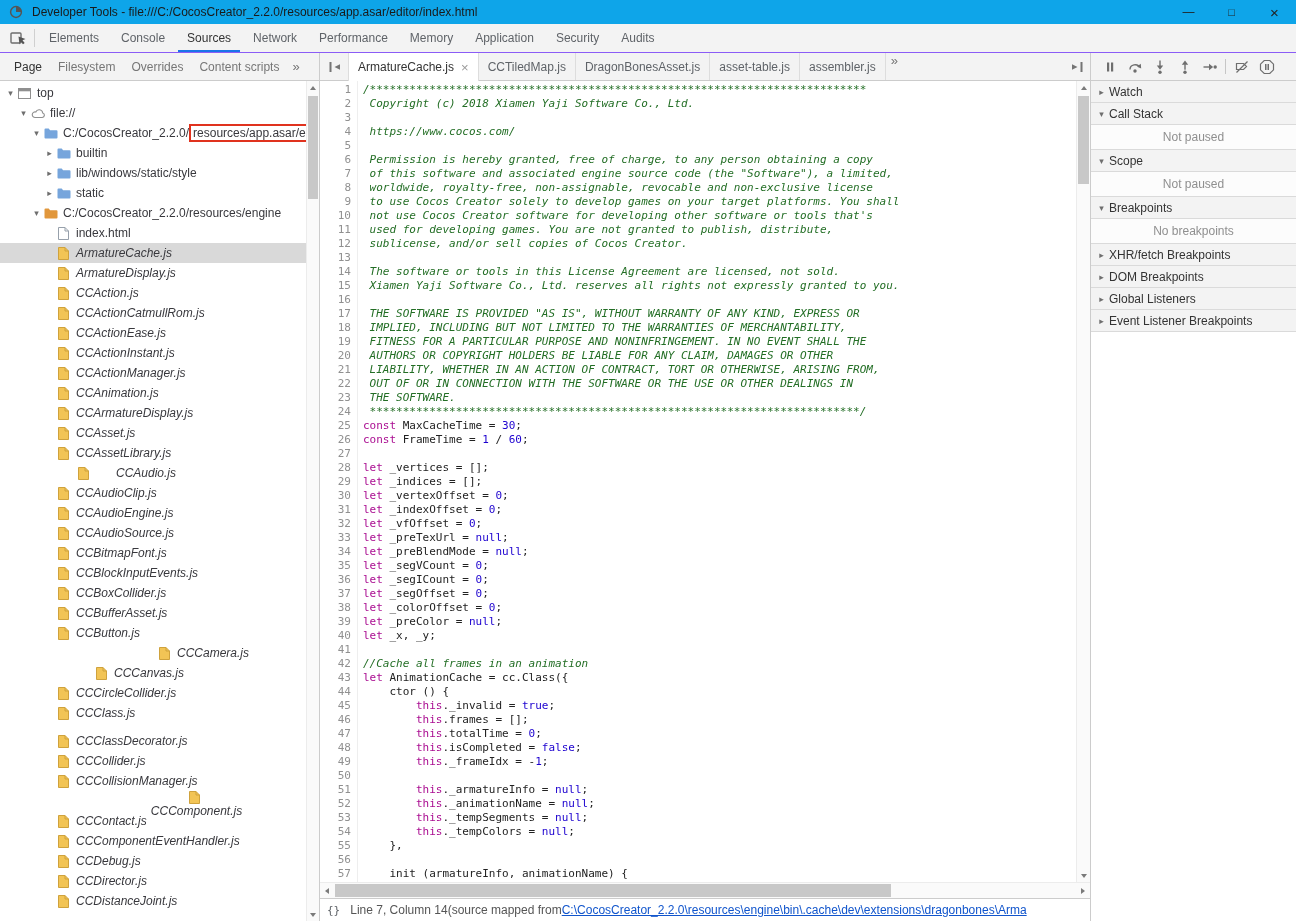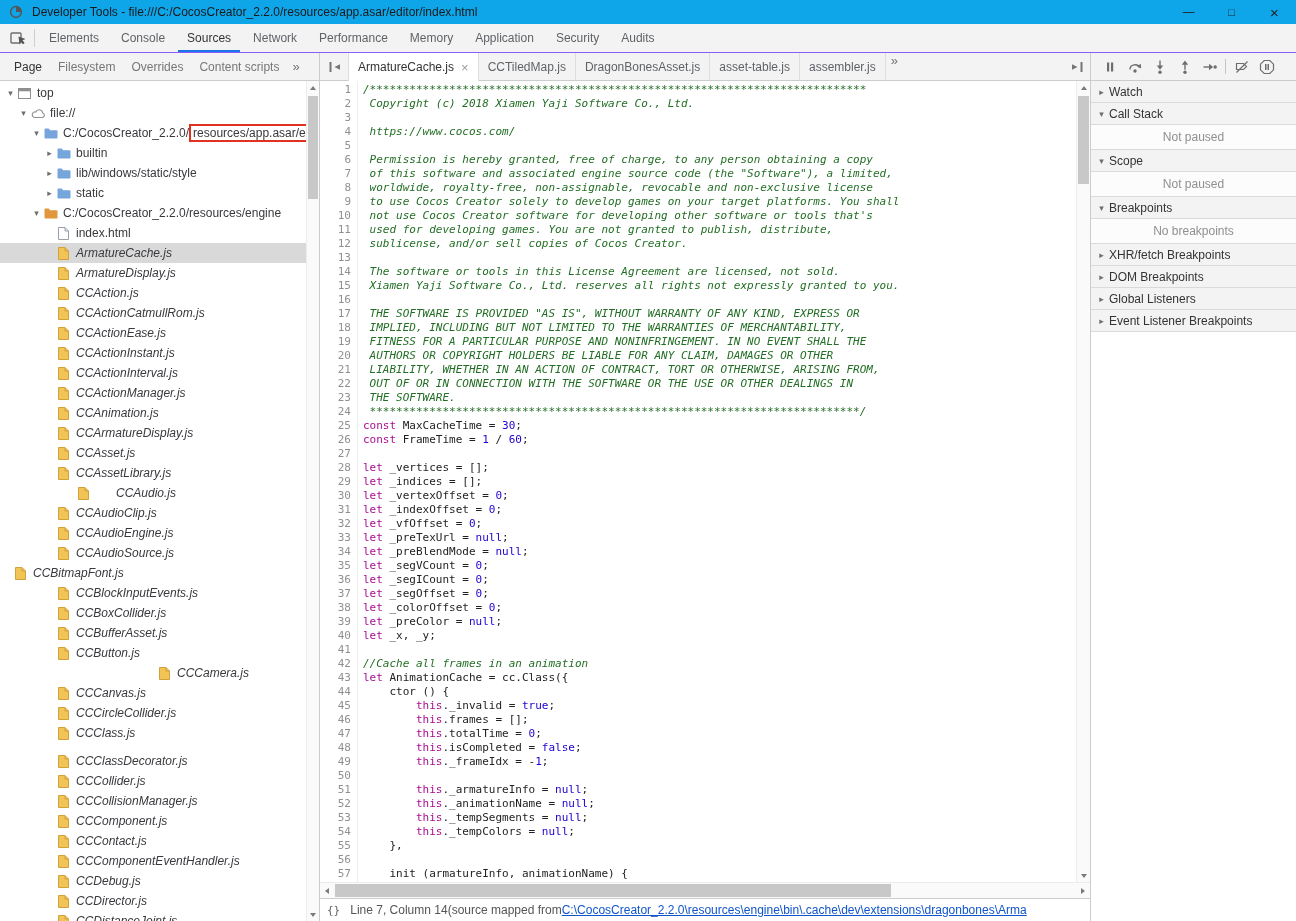--- a/index.html
+++ b/index.html
@@ -292,30 +292,20 @@
             <span class="tlabel italic">CCActionInstant.js</span>
           </div>
           <div class="trow" style="padding-left: 43px;">
             <span class="tarrow"></span>
             <span class="ticon">
               <svg width="11" height="13" viewBox="0 0 11 13">
                 <path d="M0.5 0.5 h6.5 l3.5 3.5 v8.5 h-10 Z" fill="#f2c455" stroke="#cfa23d"></path>
                 <path d="M7 0.5 v3.5 h3.5" fill="none" stroke="#cfa23d"></path>
               </svg>
             </span>
-            <span class="tlabel italic">CCActionInterval.js</span>
-          </div>
-          <div class="trow" style="padding-left: 43px;">
-            <span class="tarrow"></span>
-            <span class="ticon">
-              <svg width="11" height="13" viewBox="0 0 11 13">
-                <path d="M0.5 0.5 h6.5 l3.5 3.5 v8.5 h-10 Z" fill="#f2c455" stroke="#cfa23d"></path>
-                <path d="M7 0.5 v3.5 h3.5" fill="none" stroke="#cfa23d"></path>
-              </svg>
-            </span>
             <span class="tlabel italic">CCActionManager.js</span>
           </div>
           <div class="trow" style="padding-left: 43px;">
             <span class="tarrow"></span>
             <span class="ticon">
               <svg width="11" height="13" viewBox="0 0 11 13">
                 <path d="M0.5 0.5 h6.5 l3.5 3.5 v8.5 h-10 Z" fill="#f2c455" stroke="#cfa23d"></path>
                 <path d="M7 0.5 v3.5 h3.5" fill="none" stroke="#cfa23d"></path>
               </svg>
             </span>
@@ -384,21 +374,21 @@
           <div class="trow" style="padding-left: 43px;">
             <span class="tarrow"></span>
             <span class="ticon">
               <svg width="11" height="13" viewBox="0 0 11 13">
                 <path d="M0.5 0.5 h6.5 l3.5 3.5 v8.5 h-10 Z" fill="#f2c455" stroke="#cfa23d"></path>
                 <path d="M7 0.5 v3.5 h3.5" fill="none" stroke="#cfa23d"></path>
               </svg>
             </span>
             <span class="tlabel italic">CCAudioSource.js</span>
           </div>
-          <div class="trow" style="">
+          <div class="trow" style="padding-left: 43px;">
             <span class="tarrow"></span>
             <span class="ticon">
               <svg width="11" height="13" viewBox="0 0 11 13">
                 <path d="M0.5 0.5 h6.5 l3.5 3.5 v8.5 h-10 Z" fill="#f2c455" stroke="#cfa23d"></path>
                 <path d="M7 0.5 v3.5 h3.5" fill="none" stroke="#cfa23d"></path>
               </svg>
             </span>
             <span class="tlabel italic">CCBitmapFont.js</span>
           </div>
           <div class="trow" style="padding-left: 43px;">
@@ -444,21 +434,21 @@
           <div class="trow" style="padding-left: 43px; justify-content: center;">
             <span class="tarrow"></span>
             <span class="ticon">
               <svg width="11" height="13" viewBox="0 0 11 13">
                 <path d="M0.5 0.5 h6.5 l3.5 3.5 v8.5 h-10 Z" fill="#f2c455" stroke="#cfa23d"></path>
                 <path d="M7 0.5 v3.5 h3.5" fill="none" stroke="#cfa23d"></path>
               </svg>
             </span>
             <span class="tlabel italic">CCCamera.js</span>
           </div>
-          <div class="trow" style="padding-left: 43px;">
+          <div class="trow" style="padding-left: 43px; margin-left: 38px;">
             <span class="tarrow"></span>
             <span class="ticon">
               <svg width="11" height="13" viewBox="0 0 11 13">
                 <path d="M0.5 0.5 h6.5 l3.5 3.5 v8.5 h-10 Z" fill="#f2c455" stroke="#cfa23d"></path>
                 <path d="M7 0.5 v3.5 h3.5" fill="none" stroke="#cfa23d"></path>
               </svg>
             </span>
             <span class="tlabel italic">CCCanvas.js</span>
           </div>
           <div class="trow" style="padding-left: 43px;">
@@ -504,21 +494,21 @@
           <div class="trow" style="padding-left: 43px;">
             <span class="tarrow"></span>
             <span class="ticon">
               <svg width="11" height="13" viewBox="0 0 11 13">
                 <path d="M0.5 0.5 h6.5 l3.5 3.5 v8.5 h-10 Z" fill="#f2c455" stroke="#cfa23d"></path>
                 <path d="M7 0.5 v3.5 h3.5" fill="none" stroke="#cfa23d"></path>
               </svg>
             </span>
             <span class="tlabel italic">CCCollisionManager.js</span>
           </div>
-          <div class="trow" style="padding-left: 43px;">
+          <div class="trow" style="padding-left: 43px; flex-direction: column;">
             <span class="tarrow"></span>
             <span class="ticon">
               <svg width="11" height="13" viewBox="0 0 11 13">
                 <path d="M0.5 0.5 h6.5 l3.5 3.5 v8.5 h-10 Z" fill="#f2c455" stroke="#cfa23d"></path>
                 <path d="M7 0.5 v3.5 h3.5" fill="none" stroke="#cfa23d"></path>
               </svg>
             </span>
             <span class="tlabel italic">CCComponent.js</span>
           </div>
           <div class="trow" style="padding-left: 43px;">

